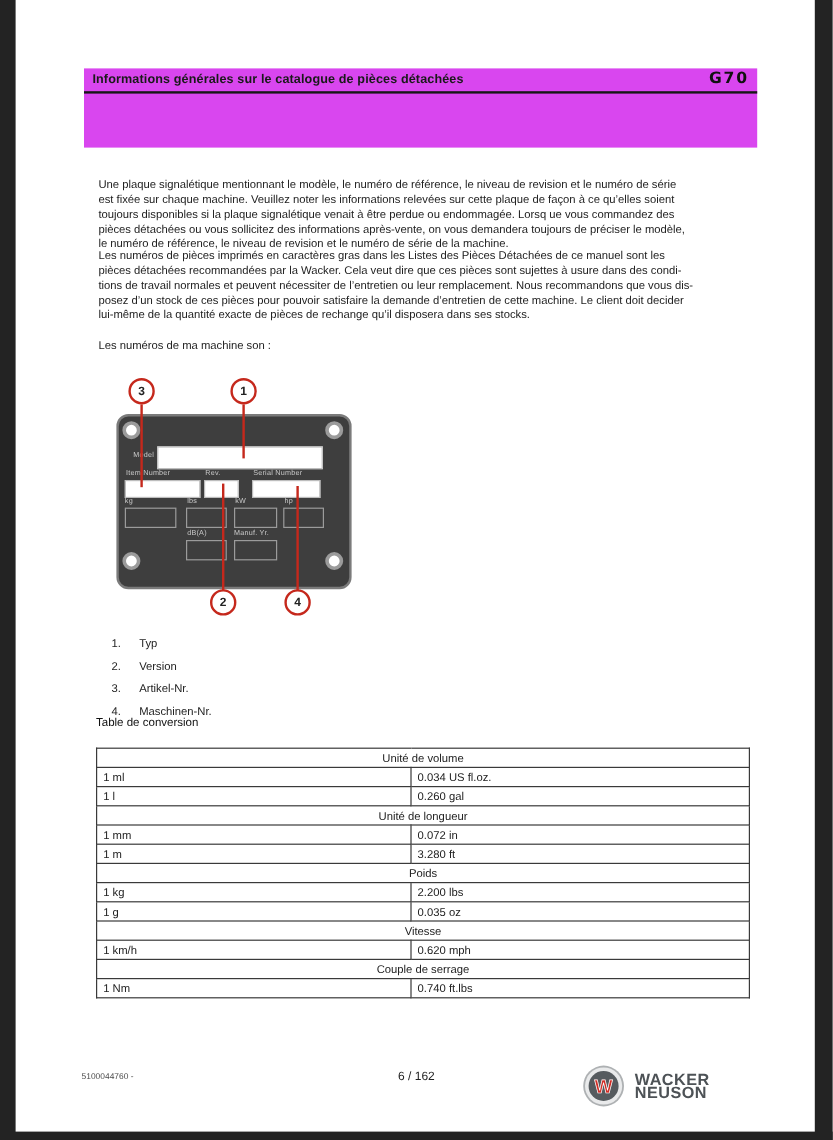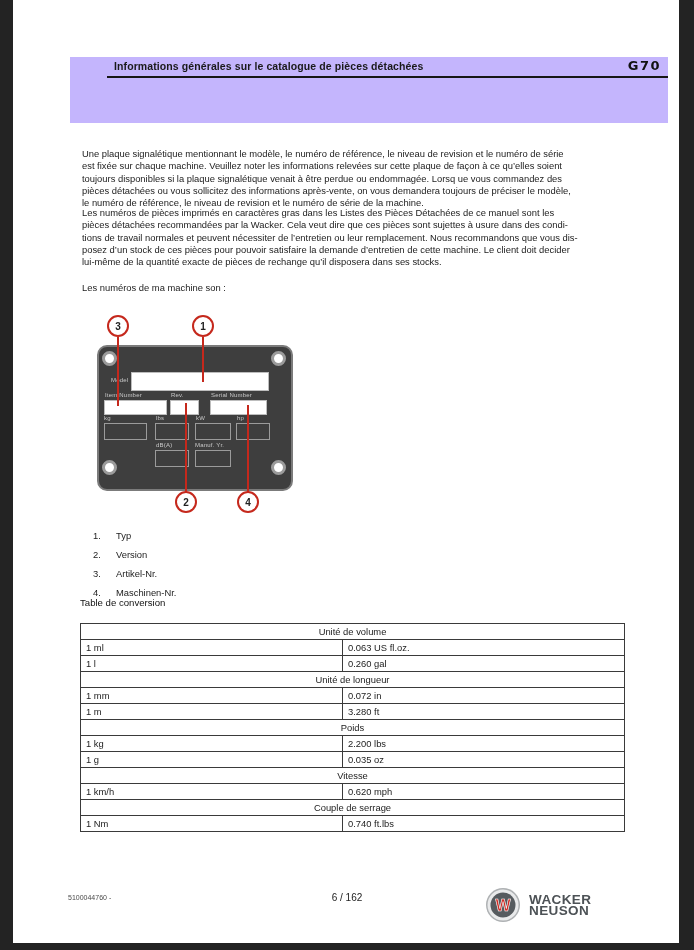--- a/index.html
+++ b/index.html
@@ -4,21 +4,21 @@
 <style>
   html,body{margin:0;padding:0;}
   .page{position:relative;width:694px;height:950px;background:#ffffff;overflow:hidden;
         font-family:"Liberation Sans",sans-serif;color:#1c1c1c;}
   .strip{position:absolute;background:#232323;}
   .strip-left{left:0;top:0;width:13px;height:950px;}
   .strip-right{left:679px;top:0;width:15px;height:950px;}
   .strip-bottom{left:0;top:943px;width:694px;height:7px;}
 
   
-  .header{position:absolute;left:70px;top:57px;width:561px;height:66px;background:#c4b5fd;padding-left:37px;}
+  .header{position:absolute;left:70px;top:57px;width:561px;height:66px;background:#d946ef;}
   .header-row{display:flex;justify-content:space-between;align-items:flex-start;
               padding:3px 7px 0 7px;border-bottom:2px solid #161616;height:16px;}
   .header-title{font-size:10.5px;font-weight:bold;color:#1a1a1a;letter-spacing:0.1px;}
   .g70{font-size:13px;font-weight:800;letter-spacing:1.5px;color:#111;margin-top:-2px;
        font-family:"DejaVu Sans",sans-serif;}
 
   
   .para{position:absolute;left:82px;width:552px;font-size:9.4px;line-height:12.3px;
         white-space:pre-line;color:#222;}
   .p1{top:148px;} .p2{top:207px;} .p3{top:282px;}
@@ -174,21 +174,21 @@
     <colgroup>
         <col class="c1">
         <col class="c2">
       </colgroup>
     <tbody>
       <tr>
         <td class="sec" colspan="2">Unité de volume</td>
         </tr>
       <tr>
         <td>1 ml</td>
-        <td>0.063 US fl.oz.</td>
+        <td>0.034 US fl.oz.</td>
         </tr>
       <tr>
         <td>1 l</td>
         <td>0.260 gal</td>
         </tr>
 
       <tr>
         <td class="sec" colspan="2">Unité de longueur</td>
         </tr>
       <tr>

